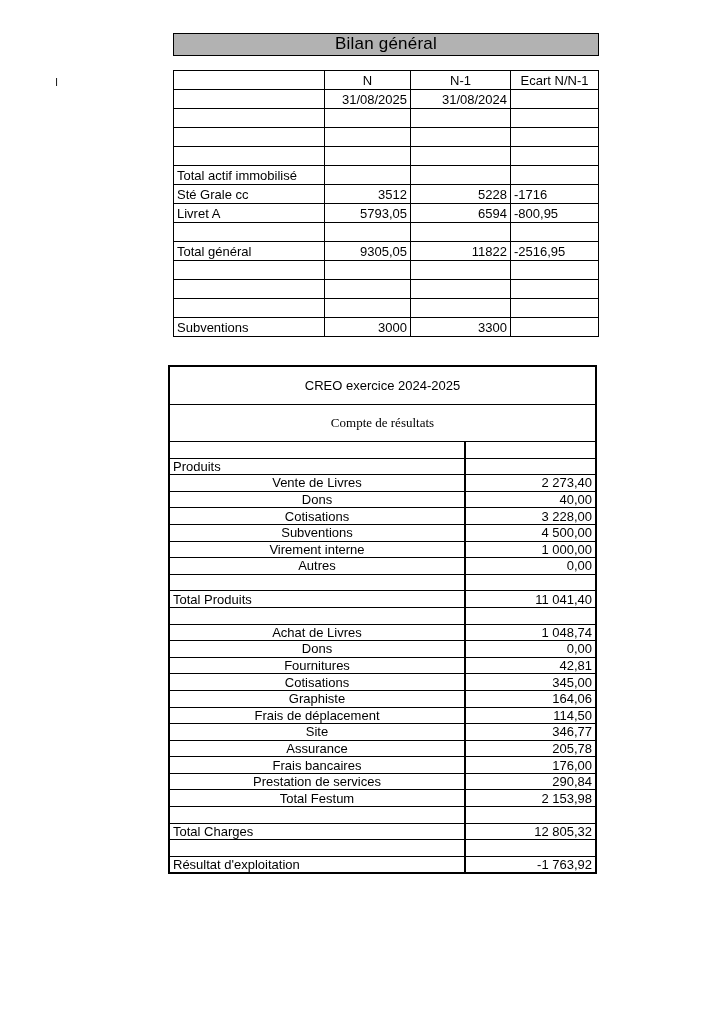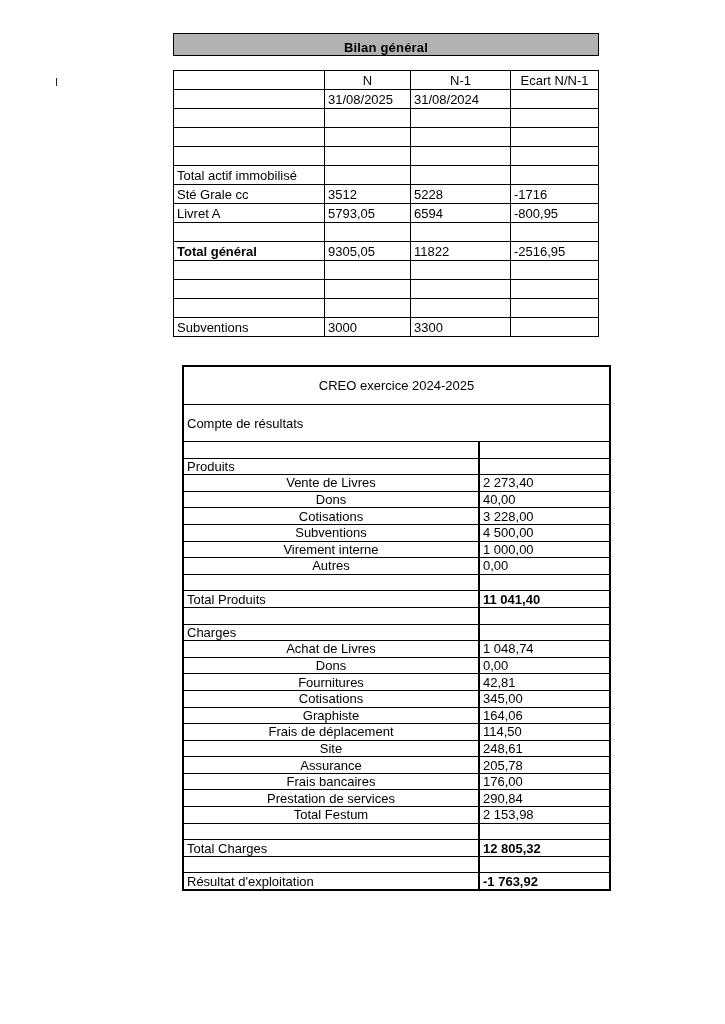--- a/index.html
+++ b/index.html
@@ -5,41 +5,41 @@
   html,body { margin:0; padding:0; }
   .page {
     position:relative; width:725px; height:1024px;
     background:#ffffff; color:#000;
     font-family:"Liberation Sans", sans-serif;
     overflow:hidden;
   }
   .stray-mark { position:absolute; left:55px; top:76px; font-size:11px; color:#222; }
   .title-bar {
     position:absolute; left:173px; top:33px; width:424px; height:21px;
-    border:1px solid #000; display:flex; align-items:flex-end; justify-content:center;
-    font-weight:bold; font-size:13px; letter-spacing:0.2px;
+    border:1px solid #000; display:flex; align-items:flex-start; justify-content:center;
+    font-weight:normal; font-size:17px; letter-spacing:0.2px;
   }
   table { border-collapse:collapse; table-layout:fixed; }
   td { overflow:hidden; white-space:nowrap; vertical-align:middle; }
 
   
   #bilan { position:absolute; left:173px; top:70px; font-size:13px; }
   #bilan td { border:1px solid #000; height:18px; padding:0 3px; }
 
   
-  #compte { position:absolute; left:182px; top:365px; font-size:13px; border:2px solid #000; }
+  #compte { position:absolute; left:168px; top:365px; font-size:13px; border:2px solid #000; }
   #compte td { border:1px solid #000; height:15.6px; padding:0 3px; }
   #compte td.head  { height:37px; text-align:center; }
-  #compte td.head2 { height:36px; text-align:left; }
+  #compte td.head2 { height:36px; text-align:center;font-family:Liberation Serif, serif; }
   #compte td.val { border-left:2px solid #000; }
 
   .l { text-align:left; }
-  .r { }
+  .r { text-align:right; }
   .c { text-align:center; }
-  .b { font-weight:bold;margin-left:37px; }
+  .b { font-weight:normal;margin-left:37px; }
 </style>
 </head>
 <body>
 
 <div class="page">
 
   <span class="stray-mark">I</span>
 
   <div class="title-bar" style="background: rgb(178, 178, 178);">
     <span>Bilan général</span>
@@ -190,24 +190,20 @@
         </tr>
         <tr>
           <td class="l">Total Produits</td>
           <td class="val r b">11 041,40</td>
         </tr>
         <tr>
           <td class="l"></td>
           <td class="val r"></td>
         </tr>
         <tr>
-          <td class="l">Charges</td>
-          <td class="val r"></td>
-        </tr>
-        <tr>
           <td class="c">Achat de Livres</td>
           <td class="val r">1 048,74</td>
         </tr>
         <tr>
           <td class="c">Dons</td>
           <td class="val r">0,00</td>
         </tr>
         <tr>
           <td class="c">Fournitures</td>
           <td class="val r">42,81</td>
@@ -219,21 +215,21 @@
         <tr>
           <td class="c">Graphiste</td>
           <td class="val r">164,06</td>
         </tr>
         <tr>
           <td class="c">Frais de déplacement</td>
           <td class="val r">114,50</td>
         </tr>
         <tr>
           <td class="c">Site</td>
-          <td class="val r">248,61</td>
+          <td class="val r">346,77</td>
         </tr>
         <tr>
           <td class="c">Assurance</td>
           <td class="val r">205,78</td>
         </tr>
         <tr>
           <td class="c">Frais bancaires</td>
           <td class="val r">176,00</td>
         </tr>
         <tr>

